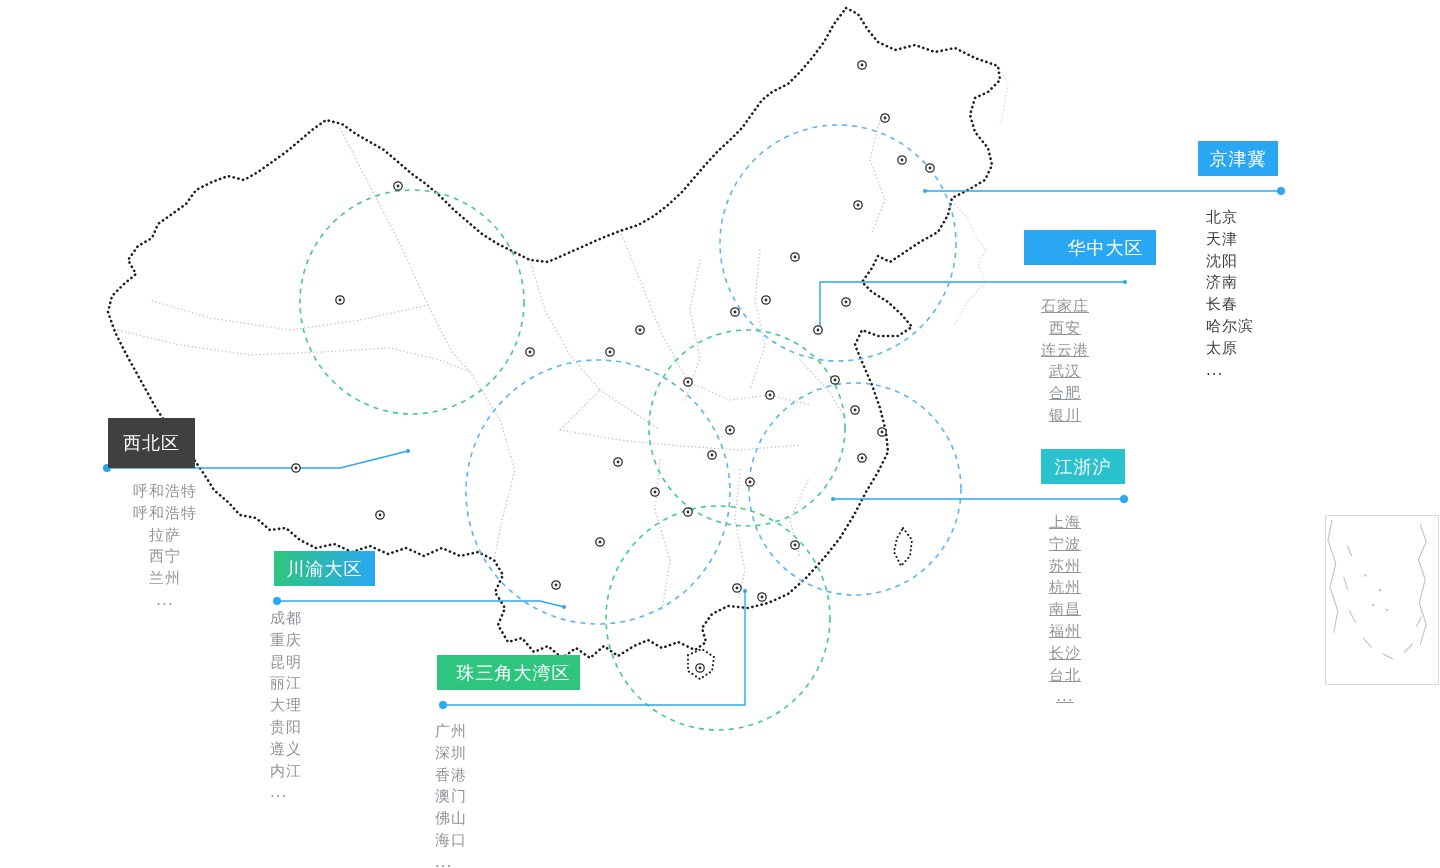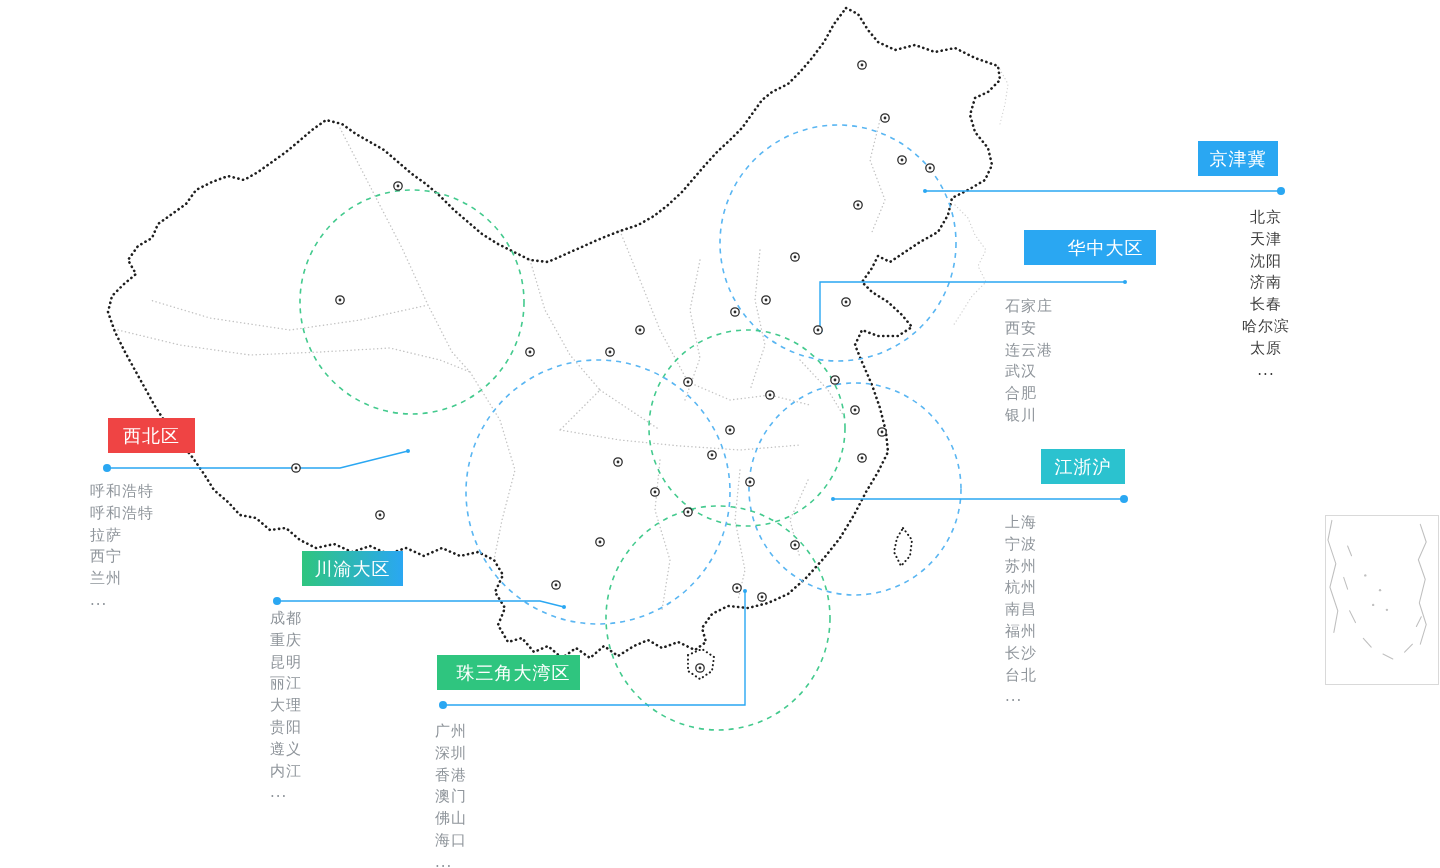--- a/index.html
+++ b/index.html
@@ -26,22 +26,22 @@
   
   .tag {
     position:absolute; color:#ffffff; font-size:18px; letter-spacing:1px;
     display:flex; align-items:center; justify-content:center;
     cursor:pointer; user-select:none;
   }
 
   
   .cities { position:absolute; font-size:15px; color:#8f959b; letter-spacing:1px; }
   .cities .city { line-height:21.8px; white-space:nowrap; }
-  .cities.center { text-align:center; }
-  .cities.right { text-align:left; }
+  .cities.center { text-align:left; }
+  .cities.right { text-align:center;text-decoration:underline; }
   .cities.dark { color:#3c3c3c; }
 
   .inset { position:absolute; background:#ffffff; border:1px solid #d9d9d9; box-sizing:border-box; }
   .inset svg { display:block; width:100%; height:100%; }
   .inset path { fill:none; stroke:#c0c0c0; stroke-width:1.1; stroke-linecap:round; }
   .inset .isl { fill:#c0c0c0; stroke:none; }
 </style>
 </head>
 <body>
 
@@ -174,44 +174,44 @@
       <use href="#pin" x="700" y="668"></use>
         <use href="#pin" x="795" y="545"></use>
         <use href="#pin" x="730" y="430"></use>
       <use href="#pin" x="770" y="395"></use>
         <use href="#pin" x="835" y="380"></use>
     </g>
   </svg>
 
   <div class="tag" style="left: 1198px; top: 141px; width: 80px; height: 35px; background: rgb(42, 167, 242);">京津冀</div>
   <div class="tag" style="left: 1024px; top: 230px; width: 101px; height: 35px; background: rgb(42, 167, 242); padding-left: 31px;">华中大区</div>
-  <div class="tag" style="left: 108px; top: 418px; width: 87px; height: 35px; background: #ef4444;">西北区</div>
+  <div class="tag" style="left: 108px; top: 418px; width: 87px; height: 50px; background: #404040;">西北区</div>
   <div class="tag" style="left: 1041px; top: 449px; width: 84px; height: 35px; background: rgb(43, 194, 207);">江浙沪</div>
-  <div class="tag" style="left: 274px; top: 551px; width: 101px; height: 35px; background: linear-gradient(90deg, rgb(47, 197, 127), rgb(42, 167, 242)); margin-left: 28px;">川渝大区</div>
+  <div class="tag" style="left: 274px; top: 551px; width: 101px; height: 35px; background: linear-gradient(90deg, rgb(47, 197, 127), rgb(42, 167, 242));">川渝大区</div>
   <div class="tag" style="left: 437px; top: 655px; width: 133px; height: 35px; background: rgb(47, 197, 127); padding-left: 10px;">珠三角大湾区</div>
 
   <div class="cities center dark" style="left:1206px;top:207px;width:120px;">
       <div class="city">北京</div>
       <div class="city">天津</div>
       <div class="city">沈阳</div>
       <div class="city">济南</div>
       <div class="city">长春</div>
       <div class="city">哈尔滨</div>
       <div class="city">太原</div>
       <div class="city">...</div>
     </div>
   <div class="cities right" style="left:1005px;top:296px;width:120px;">
       <div class="city">石家庄</div>
       <div class="city">西安</div>
       <div class="city">连云港</div>
       <div class="city">武汉</div>
       <div class="city">合肥</div>
       <div class="city">银川</div>
     </div>
-  <div class="cities" style="left:90px;top:481px;width:120px;">
+  <div class="cities" style="left:105px;top:481px;width:120px;text-align:center;">
       <div class="city">呼和浩特</div>
       <div class="city">呼和浩特</div>
       <div class="city">拉萨</div>
       <div class="city">西宁</div>
       <div class="city">兰州</div>
       <div class="city">...</div>
     </div>
   <div class="cities right" style="left:1005px;top:512px;width:120px;">
       <div class="city">上海</div>
       <div class="city">宁波</div>

